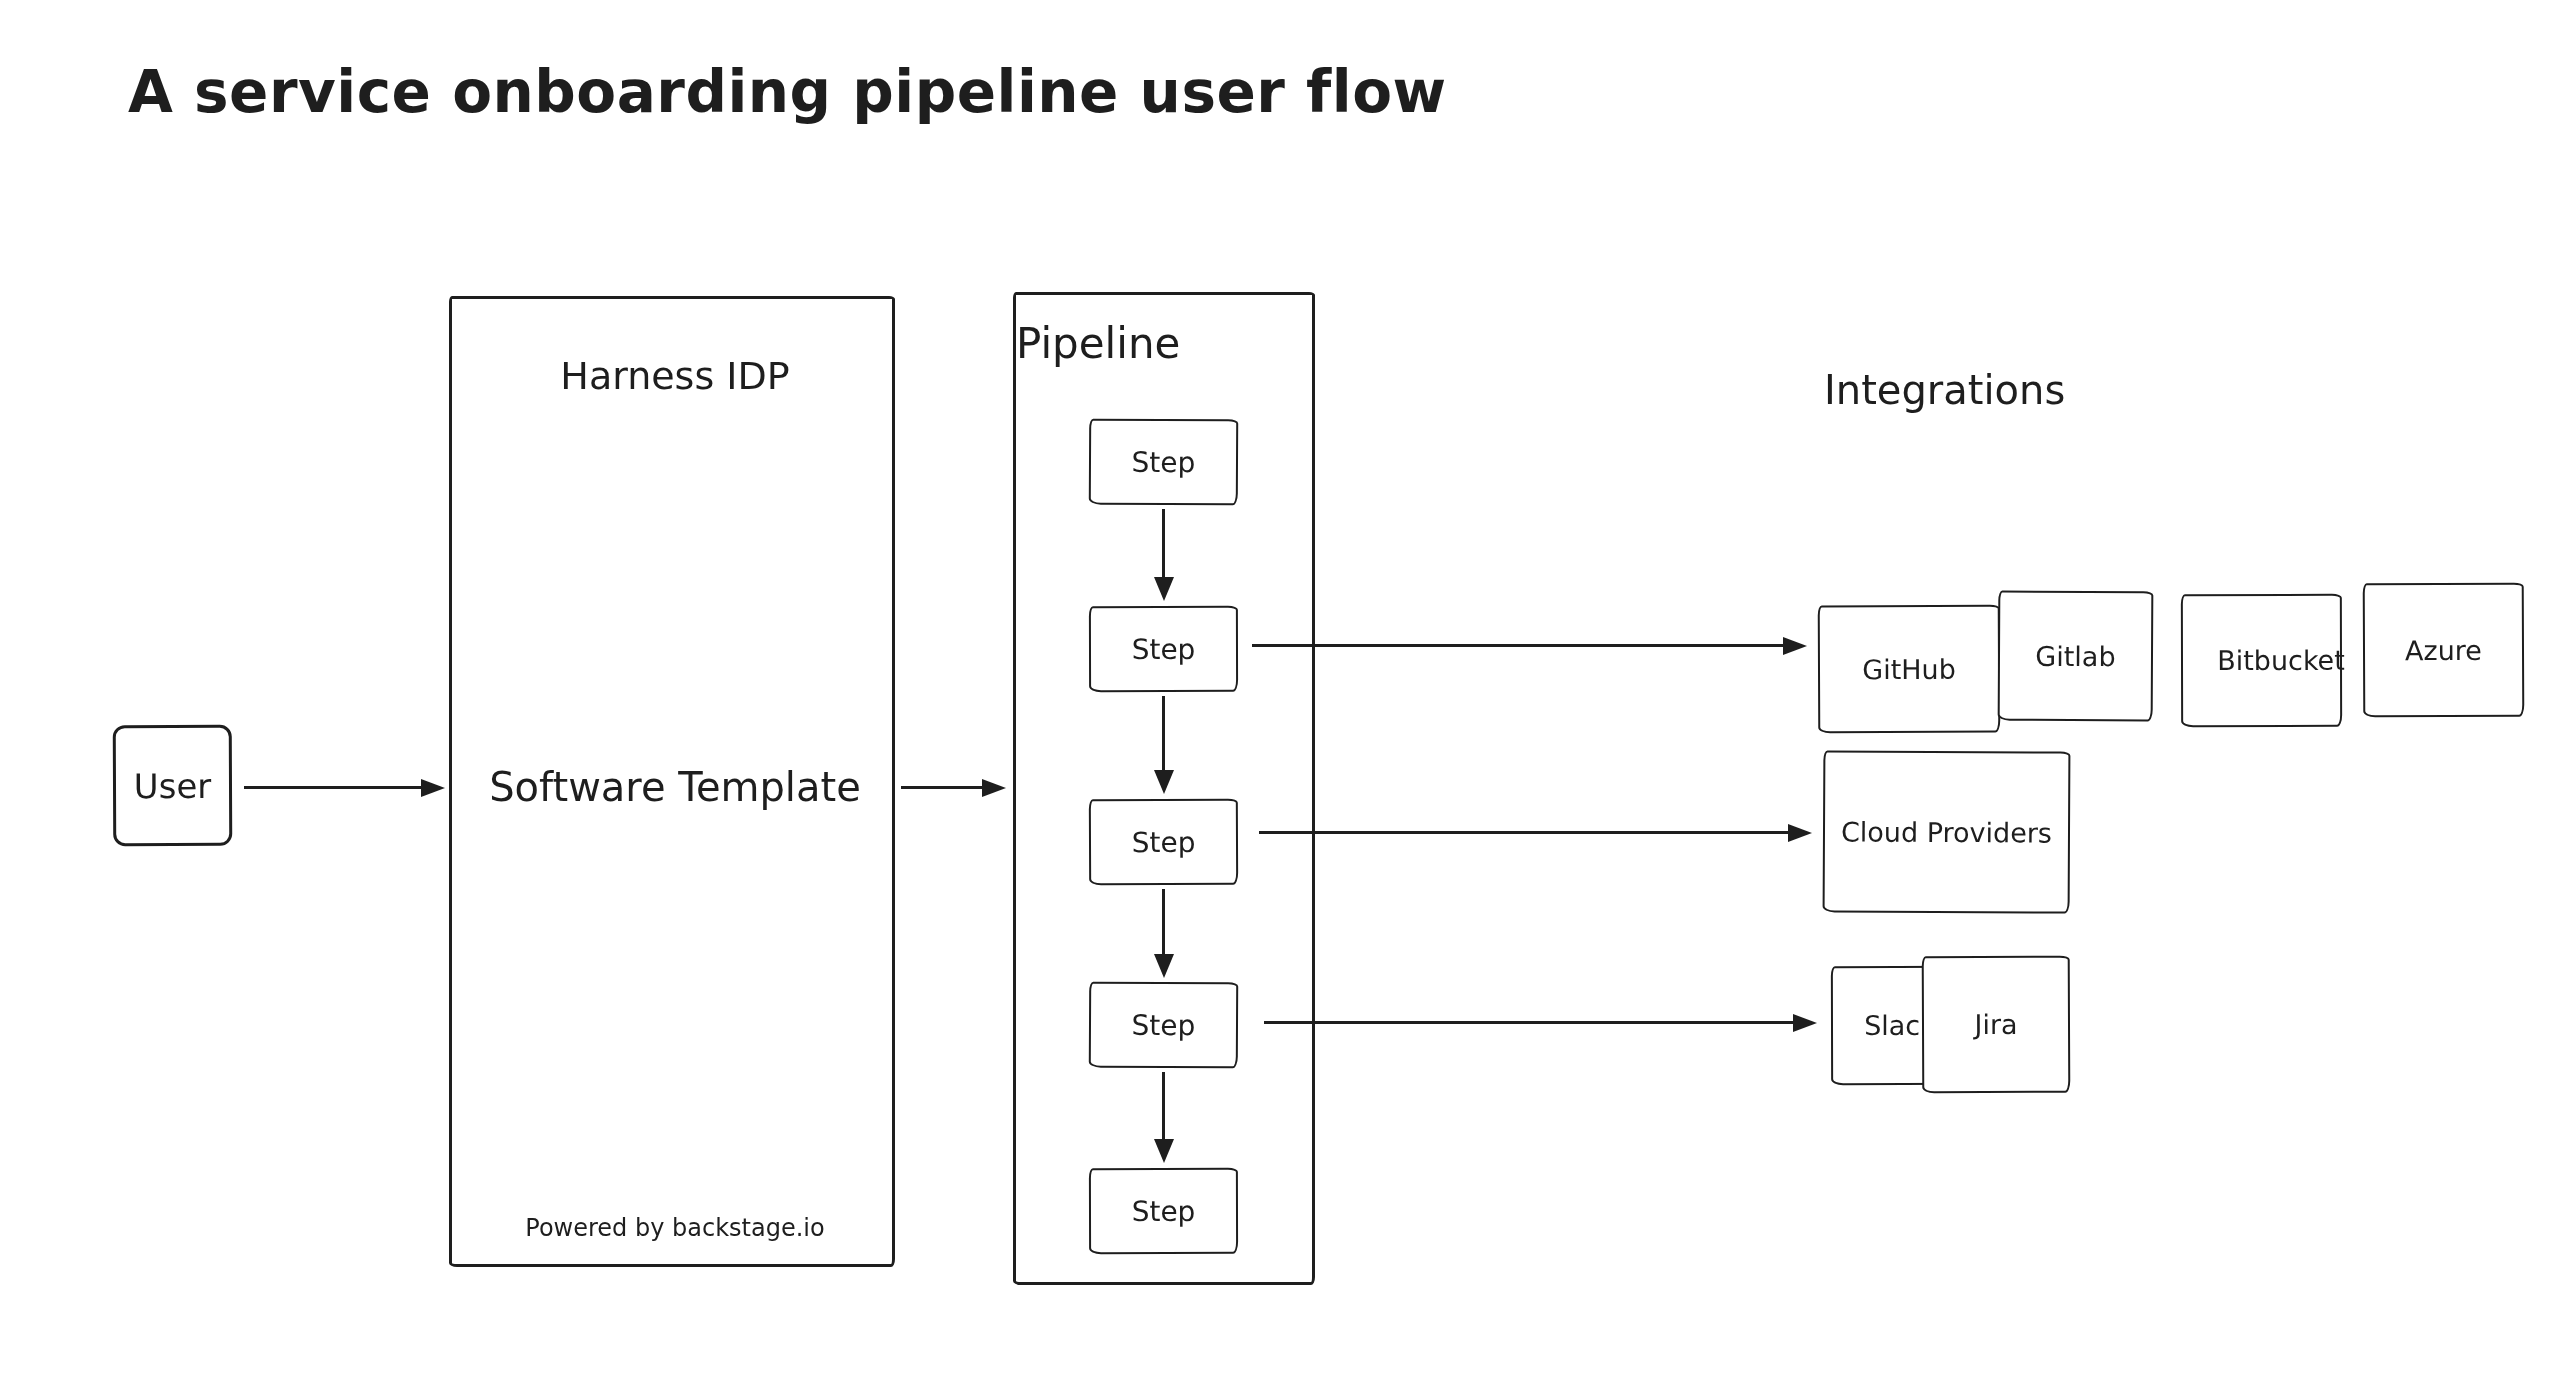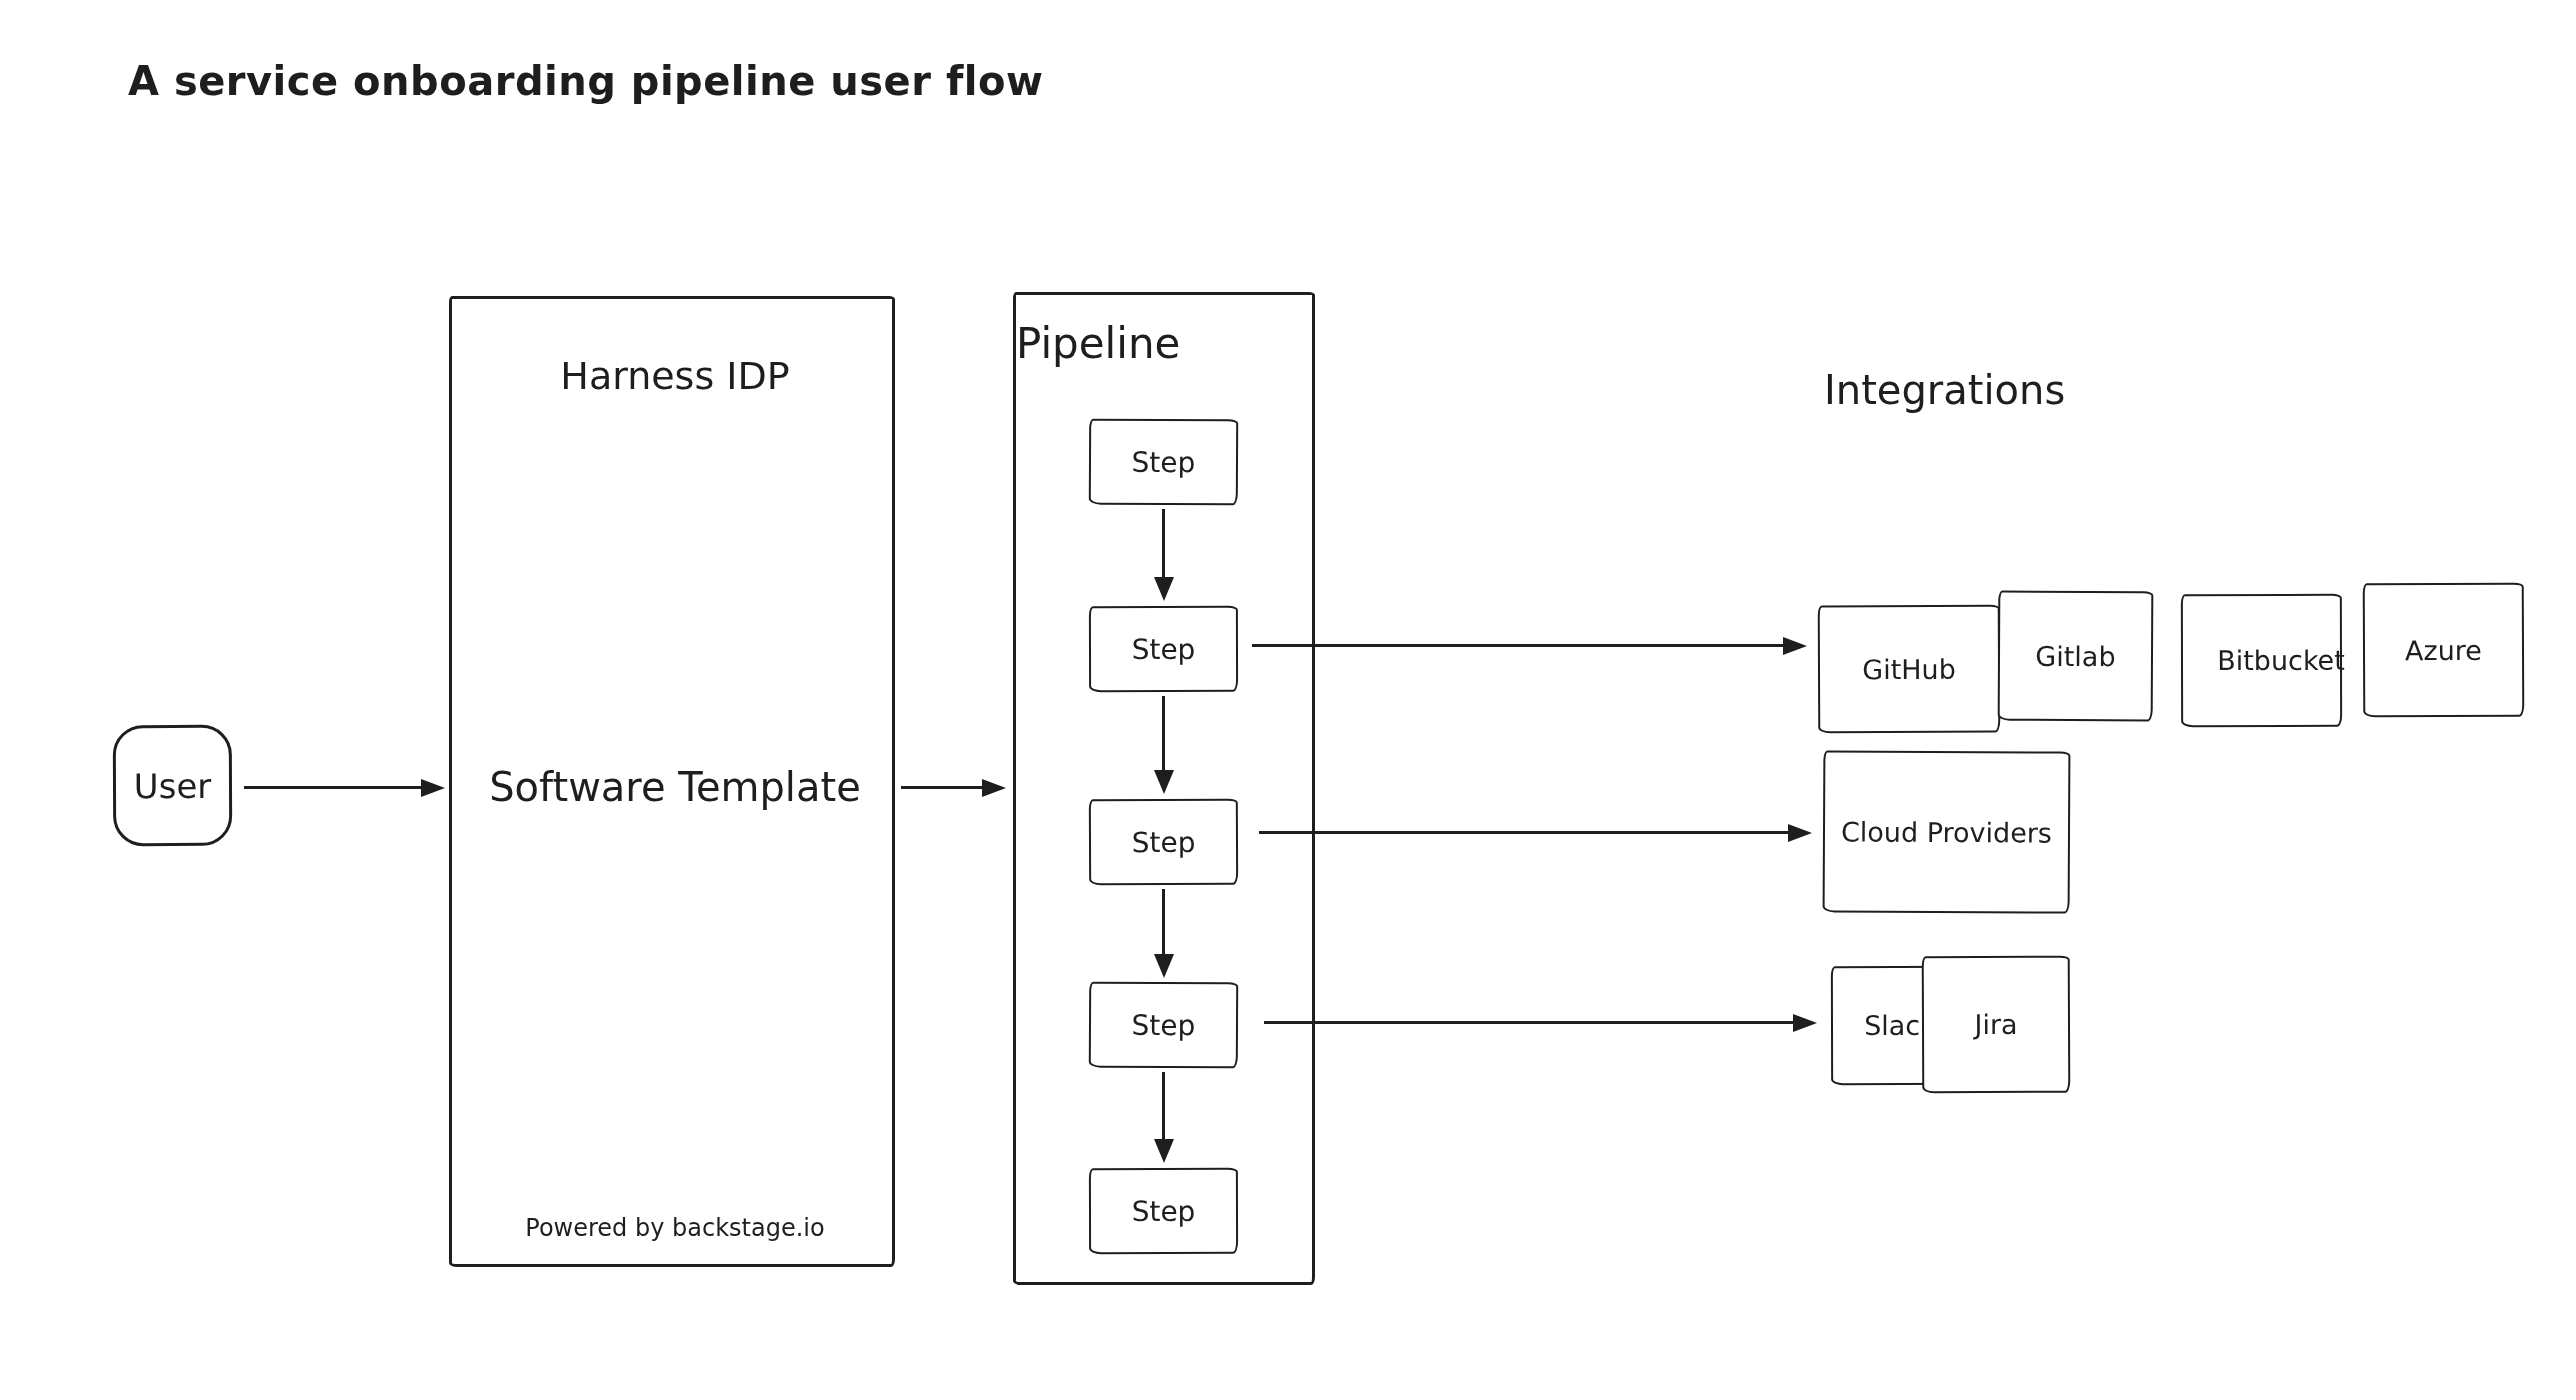--- a/index.html
+++ b/index.html
@@ -64,28 +64,28 @@
     top: calc(100% - 4px);
     left: -11.5px;
     width: 0; height: 0;
     border-top: 24px solid var(--stroke);
     border-left: 10px solid transparent;
     border-right: 10px solid transparent;
   }
 
   .diagram-title {
     left: 128px; top: 58px;
-    font-size: 40px;
+    font-size: 58px;
     font-weight: bold;
     letter-spacing: 0.5px;
   }
 
   .user-box {
     left: 113px; top: 725px; width: 119px; height: 121px;
-    border-radius: 30px;
+    border-radius: 12px;
     font-size: 34px;
   }
 
   .harness-box {
     left: 449px; top: 296px; width: 446px; height: 971px;
     border-radius: 3px 6px 4px 8px / 6px 3px 8px 4px;
   }
   .harness-title {
     left: 0; top: 351px; width: 446px;
     text-align: center;

